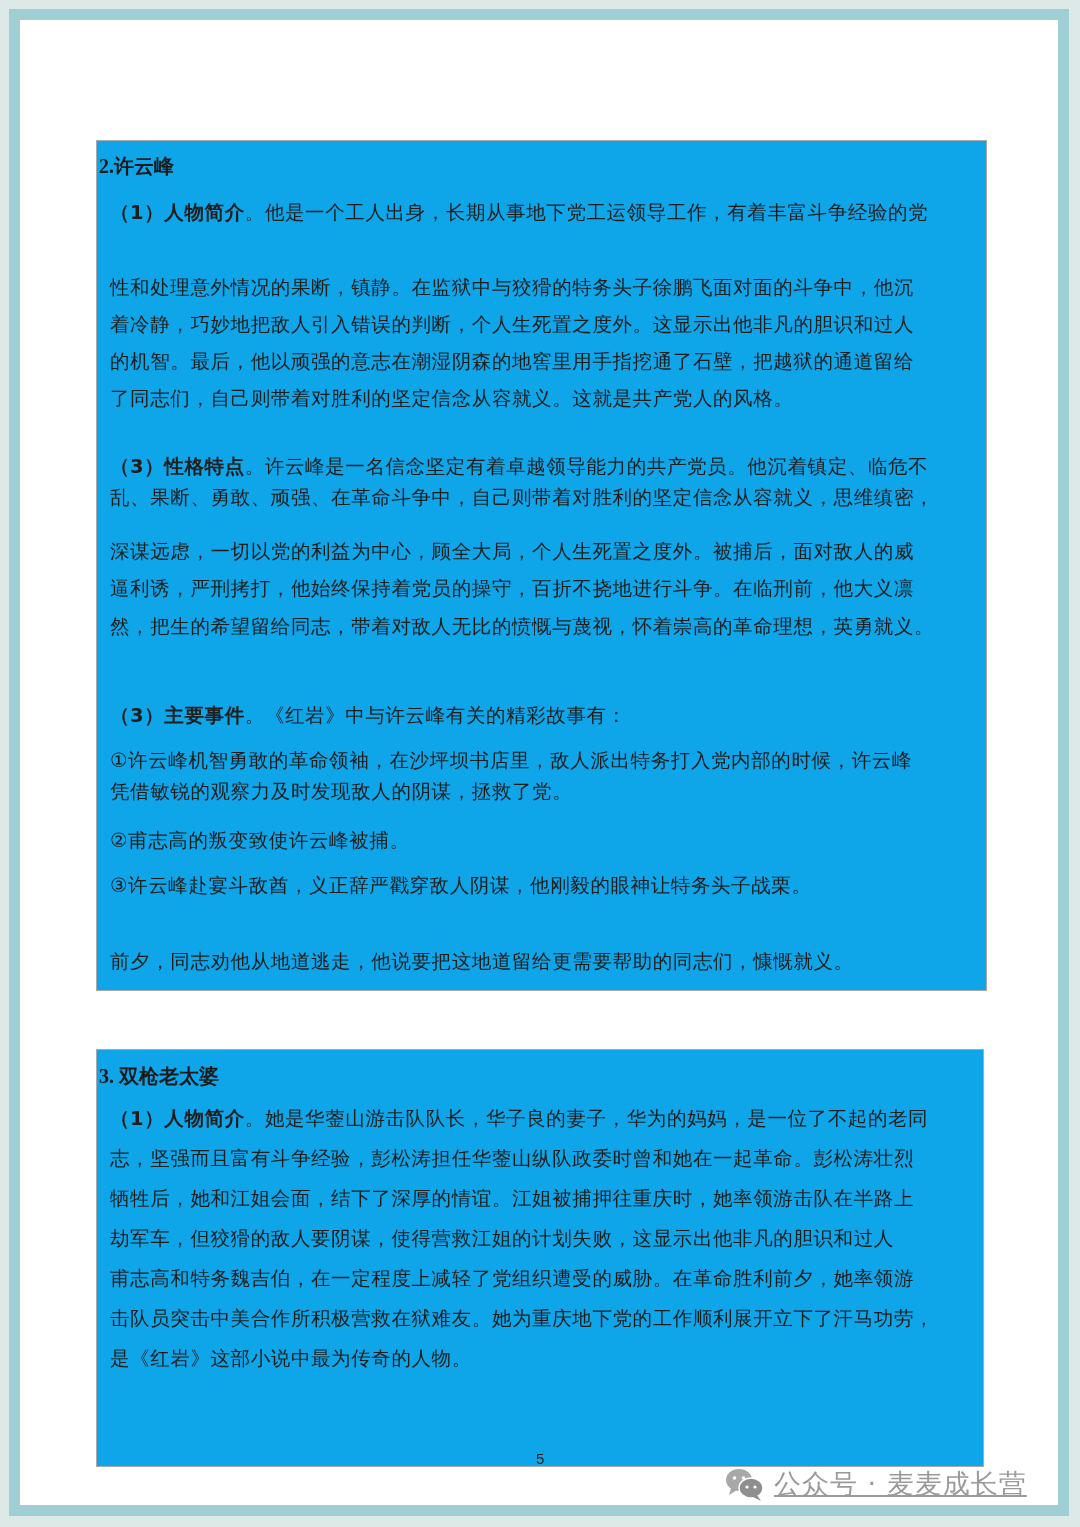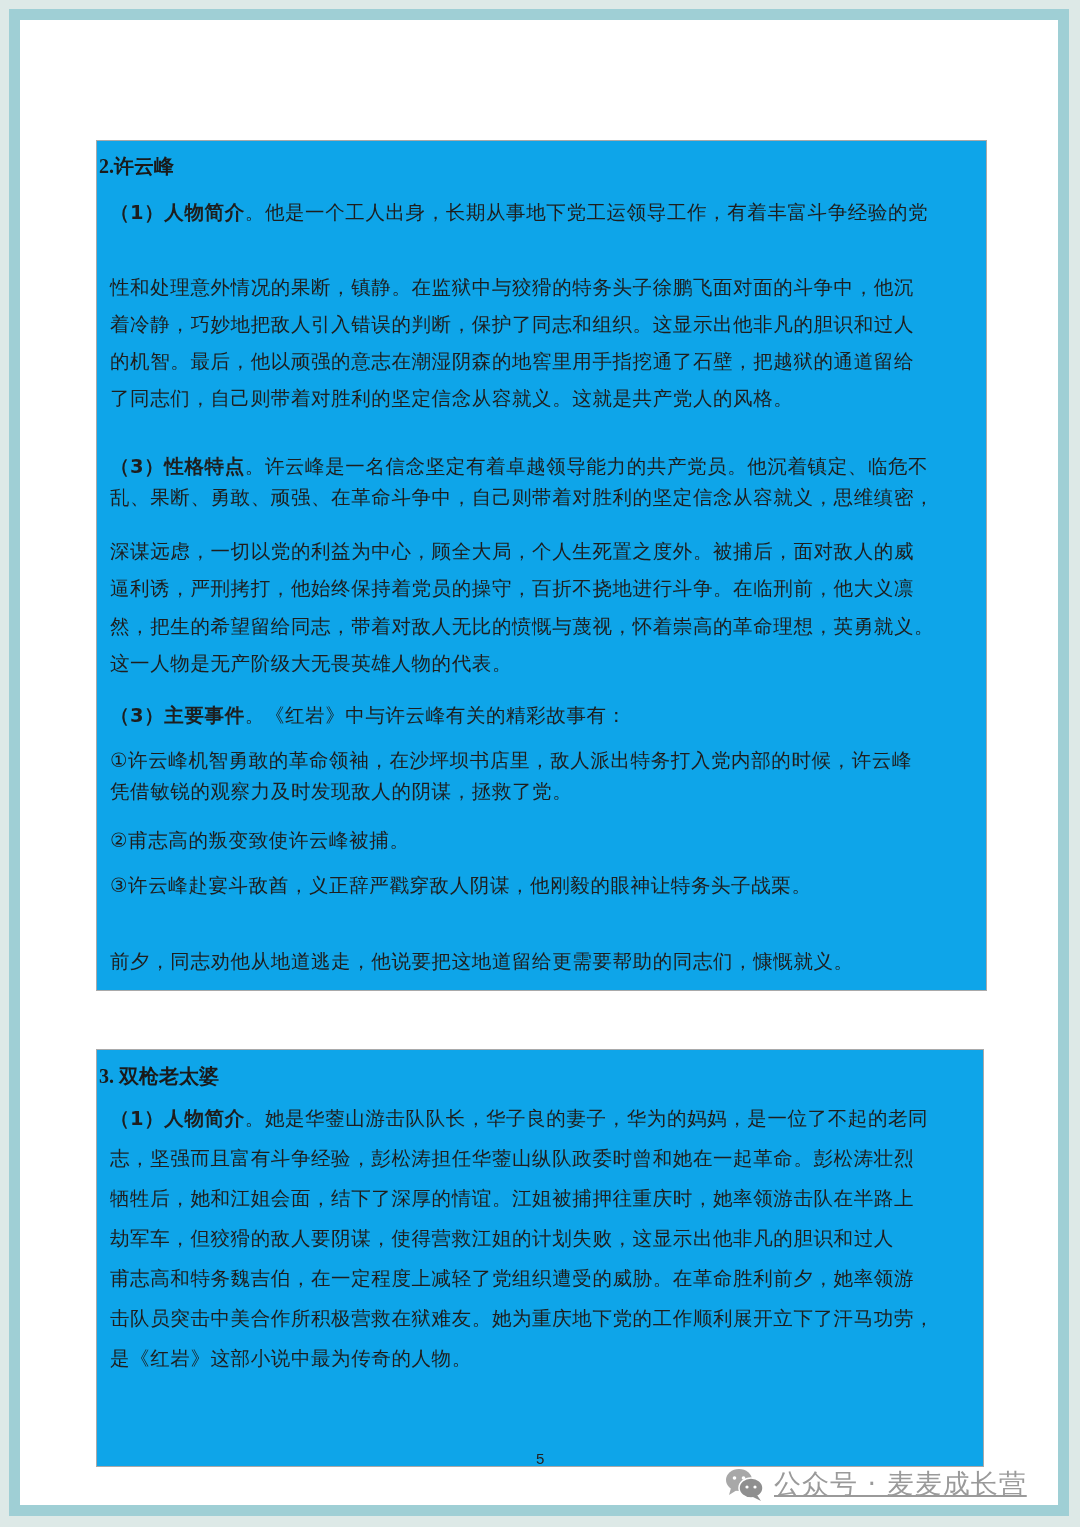--- a/index.html
+++ b/index.html
@@ -52,30 +52,29 @@
 </head>
 <body>
 
 <div class="frame"></div>
 
 <div class="box box1">
   <div class="heading" style="top:12px">2.许云峰</div>
 
   <div class="line" style="top:58px"><b>（1）人物简介</b><span>。他是一个工人出身，长期从事地下党工运领导工作，有着丰富斗争经验的党</span></div>
   <div class="line" style="top:133px">性和处理意外情况的果断，镇静。在监狱中与狡猾的特务头子徐鹏飞面对面的斗争中，他沉</div>
-  <div class="line" style="top:170px">着冷静，巧妙地把敌人引入错误的判断，保护了同志和组织。这显示出他非凡的胆识和过人</div>
+  <div class="line" style="top:170px">着冷静，巧妙地把敌人引入错误的判断，个人生死置之度外。这显示出他非凡的胆识和过人</div>
   <div class="line" style="top:207px">的机智。最后，他以顽强的意志在潮湿阴森的地窖里用手指挖通了石壁，把越狱的通道留给</div>
   <div class="line" style="top:244px">了同志们，自己则带着对胜利的坚定信念从容就义。这就是共产党人的风格。</div>
 
   <div class="line" style="top:312px"><b>（3）性格特点</b><span>。许云峰是一名信念坚定有着卓越领导能力的共产党员。他沉着镇定、临危不</span></div>
   <div class="line" style="top:343px">乱、果断、勇敢、顽强、在革命斗争中，自己则带着对胜利的坚定信念从容就义，思维缜密，</div>
   <div class="line" style="top:397px">深谋远虑，一切以党的利益为中心，顾全大局，个人生死置之度外。被捕后，面对敌人的威</div>
   <div class="line" style="top:434px">逼利诱，严刑拷打，他始终保持着党员的操守，百折不挠地进行斗争。在临刑前，他大义凛</div>
   <div class="line" style="top:472px">然，把生的希望留给同志，带着对敌人无比的愤慨与蔑视，怀着崇高的革命理想，英勇就义。</div>
-  <div class="line" style="top:509px">这一人物是无产阶级大无畏英雄人物的代表。</div>
 
   <div class="line" style="top:561px"><b>（3）主要事件</b><span>。《红岩》中与许云峰有关的精彩故事有：</span></div>
   <div class="line" style="top:606px">①许云峰机智勇敢的革命领袖，在沙坪坝书店里，敌人派出特务打入党内部的时候，许云峰</div>
   <div class="line" style="top:637px">凭借敏锐的观察力及时发现敌人的阴谋，拯救了党。</div>
   <div class="line" style="top:686px">②甫志高的叛变致使许云峰被捕。</div>
   <div class="line" style="top:731px">③许云峰赴宴斗敌酋，义正辞严戳穿敌人阴谋，他刚毅的眼神让特务头子战栗。</div>
   <div class="line" style="top:807px">前夕，同志劝他从地道逃走，他说要把这地道留给更需要帮助的同志们，慷慨就义。</div>
 </div>
 
 <div class="box box2">

